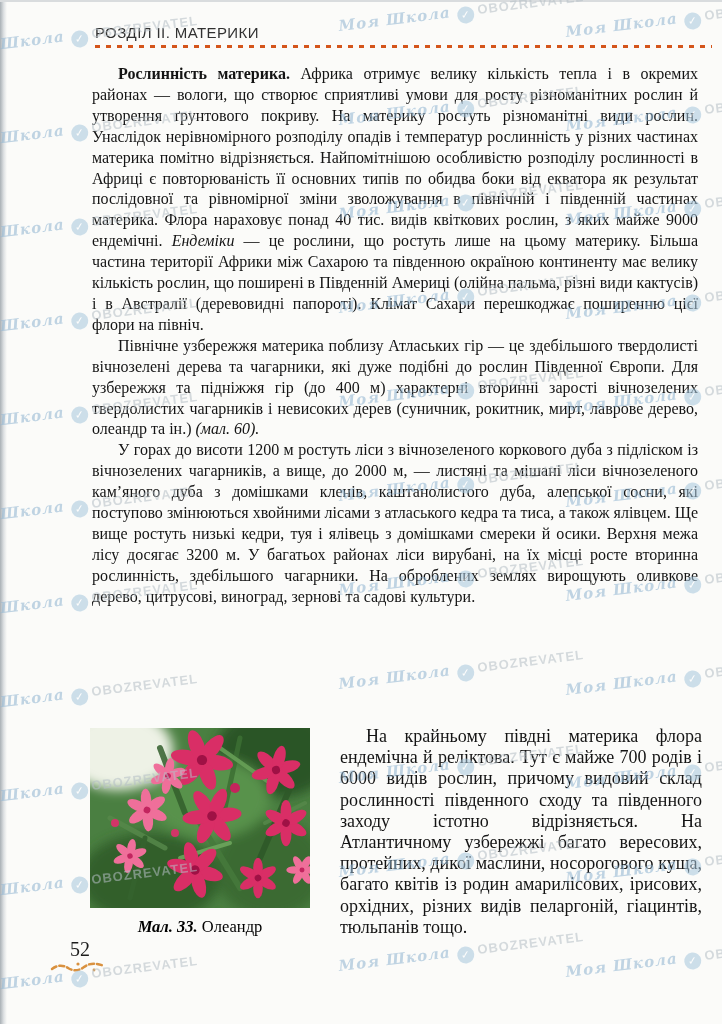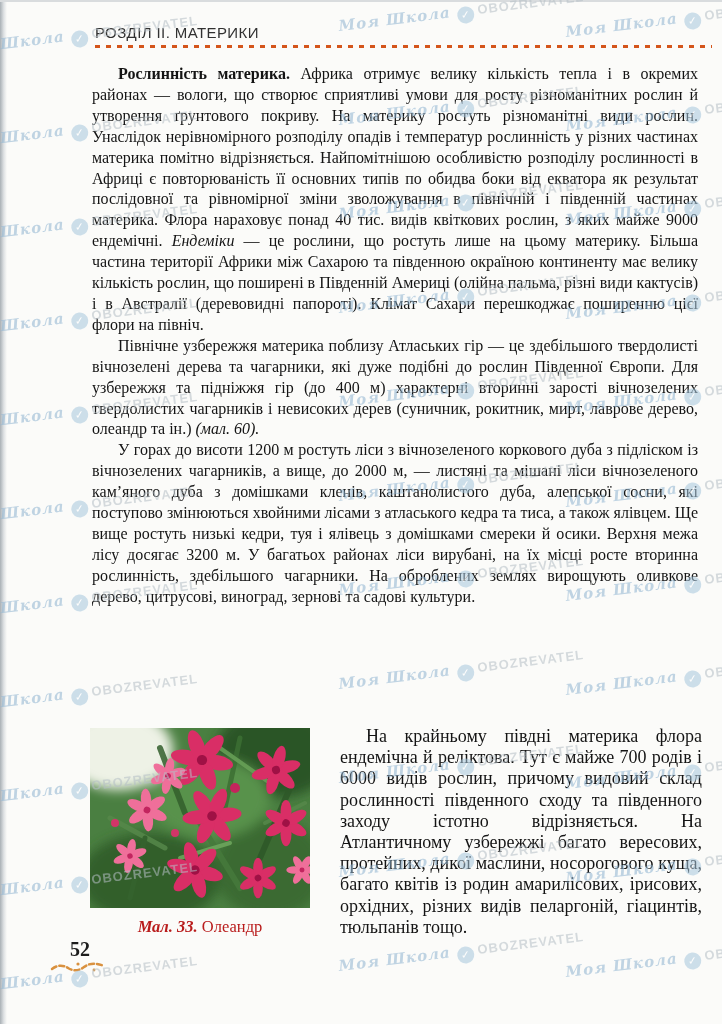--- a/index.html
+++ b/index.html
@@ -34,29 +34,29 @@
   
   .article{position:absolute;left:92px;top:64px;width:606px;z-index:2;
     font-size:16px;line-height:20.9px;color:#141414;text-align:justify;}
   .article p{margin:0;text-indent:26px;}
   .lead-bold{font-weight:bold;}
   .it{font-style:italic;}
 
   
   .figure-block{position:absolute;left:90px;top:728px;width:220px;z-index:2;}
   .figure-photo{display:block;width:220px;height:180px;}
-  .figure-caption{width:220px;text-align:center;margin-top:9px;font-size:16.5px;color:#b91c1c;}
+  .figure-caption{width:220px;text-align:center;margin-top:9px;font-size:16.5px;color:#000000;}
   .caption-label{font-style:italic;font-weight:bold;}
   .col-right{position:absolute;left:340px;top:726px;width:362px;z-index:2;
     font-size:18px;line-height:21.2px;color:#141414;text-align:justify;}
   .col-right p{margin:0;text-indent:26px;}
 
   
   .page-number{position:absolute;left:70px;top:938px;z-index:3;
-    font-size:20px;font-weight:bold;color:#1c1c1c;}
+    font-size:20px;font-weight:normal;color:#1c1c1c;}
   .flourish{position:absolute;left:50px;top:960px;z-index:3;}
 </style>
 </head>
 <body>
 
 <div class="edge-left"></div>
 <div class="edge-top"></div>
 
 <div id="wm-layer">
     <div class="wm" style="left: 338px; top: 2px;"><span class="wm-script">Моя Школа</span><span class="wm-badge">✓</span><span class="wm-site">OBOZREVATEL</span></div>

